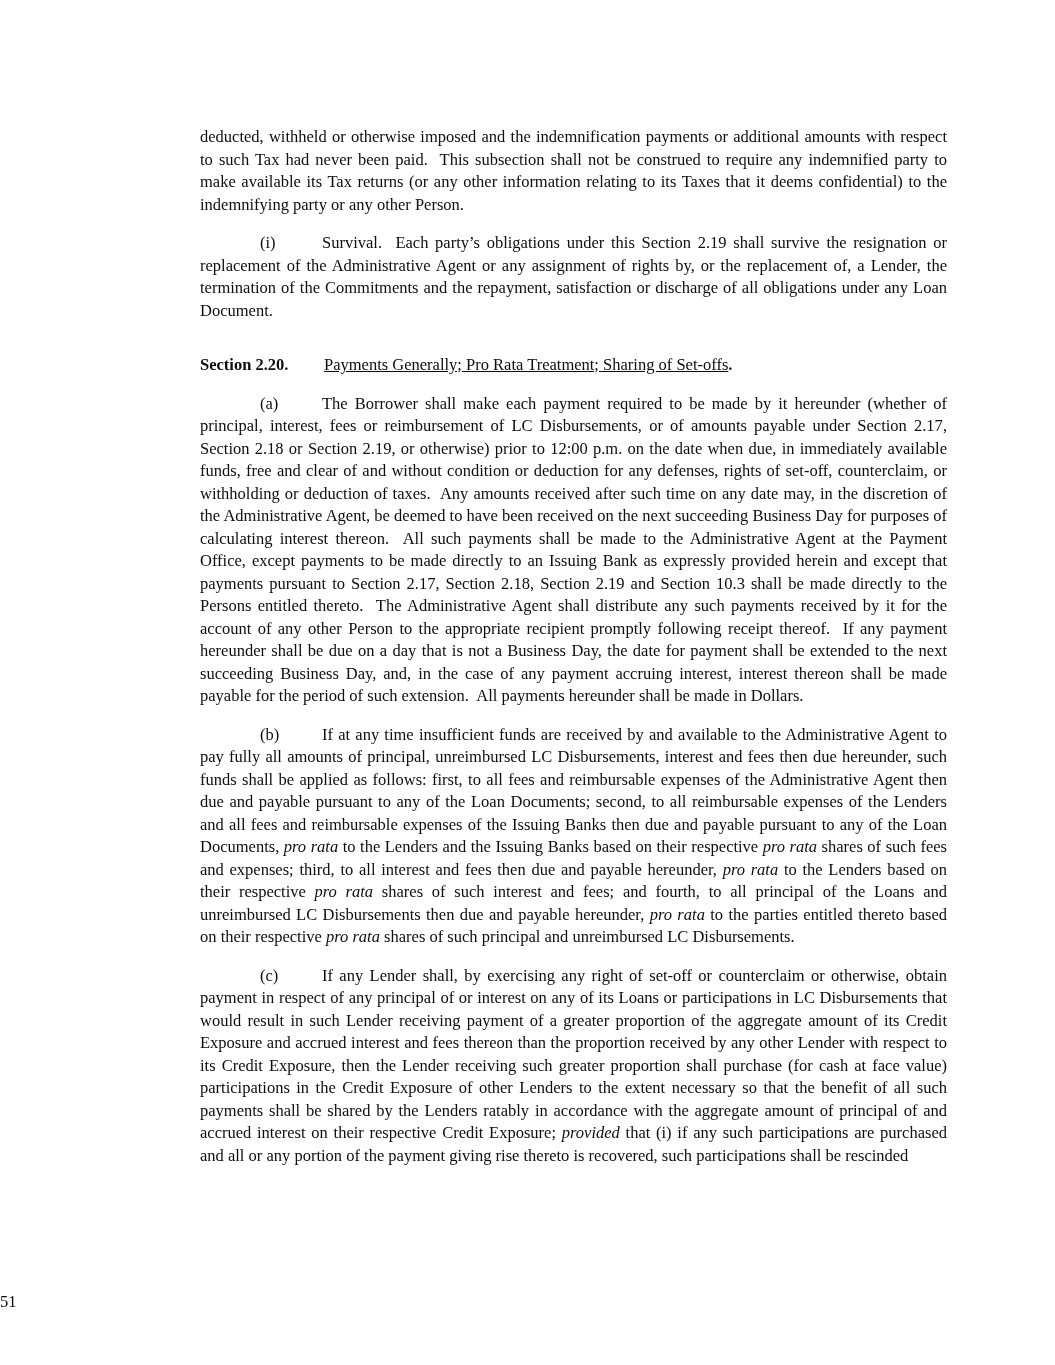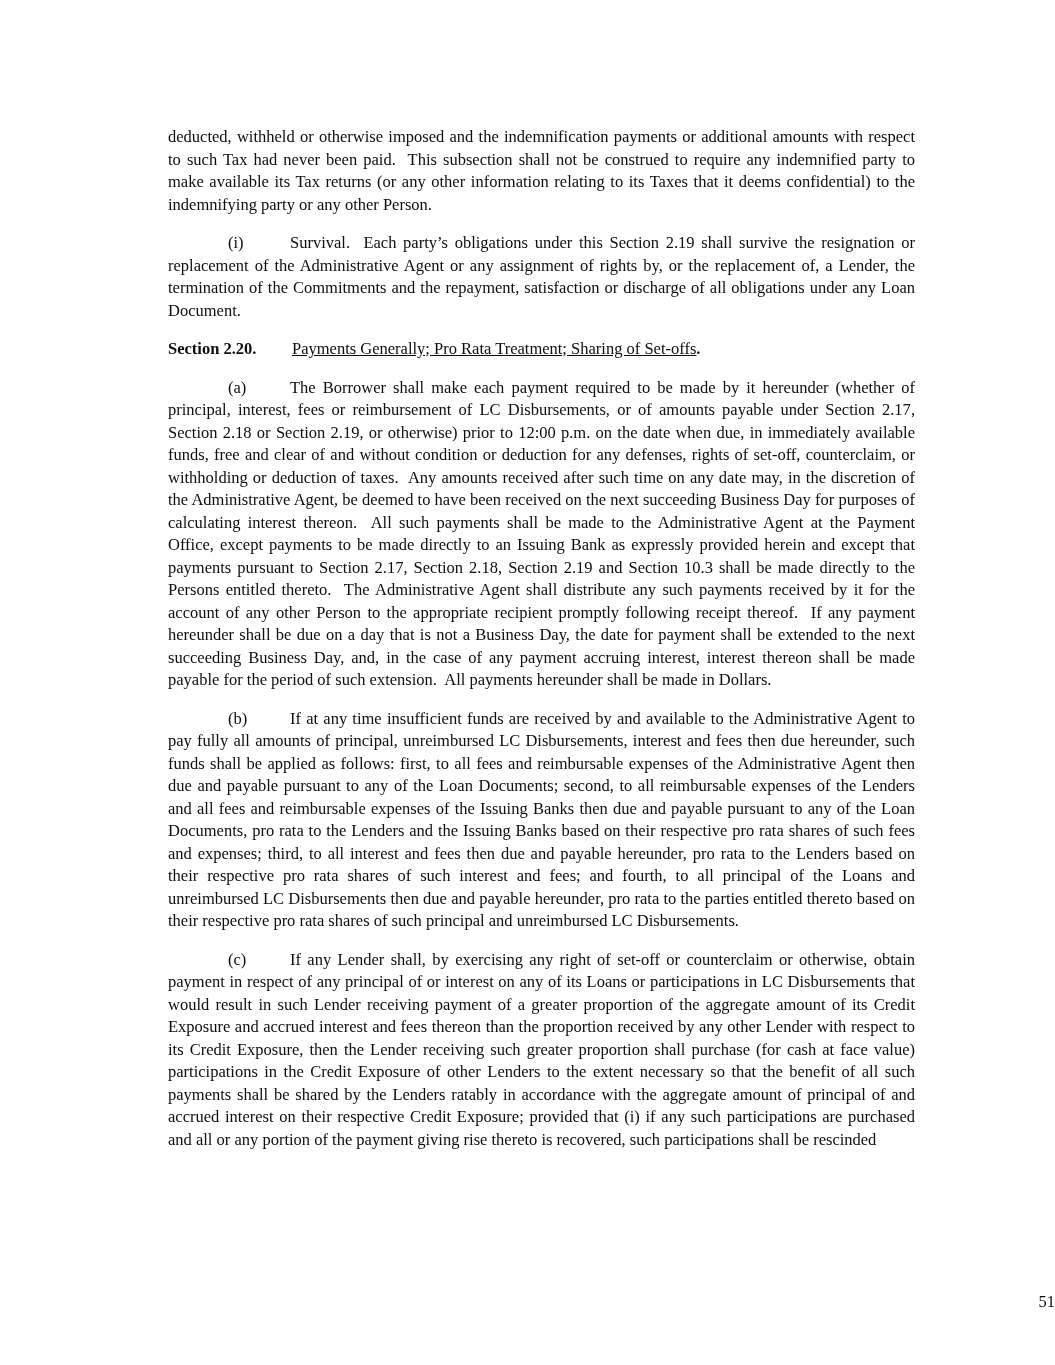--- a/index.html
+++ b/index.html
@@ -11,21 +11,21 @@
     position: relative;
     width: 1055px;
     height: 1365px;
     background: #ffffff;
     overflow: hidden;
     font-family: "Liberation Serif", "DejaVu Serif", serif;
     color: #0d0d0d;
   }
   .content {
     position: absolute;
-    left: 168px;
+    left: 200px;
     top: 126px;
     width: 747px;
   }
   p.para {
     margin: 0 0 16px 0;
     font-size: 16.5px;
     line-height: 22.5px;
     text-align: justify;
     text-indent: 60px;
   }
@@ -37,31 +37,32 @@
     text-align: left;
   }
   .label {
     display: inline-block;
     width: 62px;
     text-indent: 0;
   }
   .heading .label {
     width: 124px;
     font-weight: bold;
+    margin-top: 16px;
   }
   .run.u  { }
-  .run.i  { }
+  .run.i  { font-style: italic; }
   .run.b  { font-weight: bold; }
   .run.bu { font-weight: normal; text-decoration: underline; }
   .page-number {
     position: absolute;
     top: 1291px;
     left: 0;
     width: 100%;
-    text-align: right;
+    text-align: left;
     font-size: 16.5px;
     line-height: 22.5px;
   }
 </style>
 </head>
 <body>
 
 <div class="page">
   <div class="content" id="doc-body">
       <p class="para flush"><span class="run">deducted, withheld or otherwise imposed and the indemnification payments or additional amounts with respect to such Tax had never been paid.&nbsp; This subsection shall not be construed to require any indemnified party to make available its Tax returns (or any other information relating to its Taxes that it deems confidential) to the indemnifying party or any other Person.</span></p>

